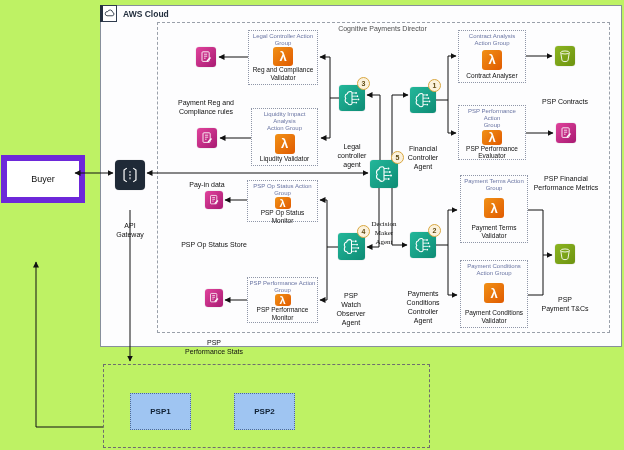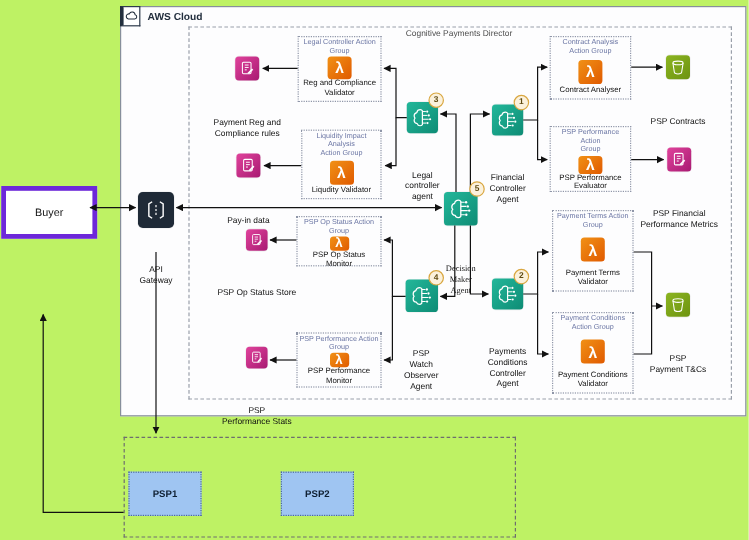--- a/index.html
+++ b/index.html
@@ -6,21 +6,21 @@
   .canvas{position:relative;width:624px;height:450px;background:#bef264;overflow:hidden;}
   .pre{white-space:pre-line;}
   
   .aws-cloud{position:absolute;left:100px;top:5px;width:520px;height:340px;border:1px solid #878f9b;background:#fdfdfe;}
   .cloud-icon{position:absolute;left:100px;top:5px;width:17px;height:17px;background:#fff;border:1px solid #2f3b4d;border-left:3px solid #232F3E;box-sizing:border-box;display:flex;align-items:center;justify-content:center;}
   .aws-label{position:absolute;left:123px;top:9px;font-size:8.5px;font-weight:700;color:#232F3E;}
   .director{position:absolute;left:157px;top:22px;width:451px;height:309px;border:1px dashed #9aa0aa;}
   .director-title{position:absolute;left:157px;top:25px;width:451px;text-align:center;font-size:7px;color:#4d4d4d;}
   .psp-zone{position:absolute;left:103px;top:364px;width:327px;height:84px;border:1.5px dashed #6e6e6e;box-sizing:border-box;}
   .psp-zone-title{position:absolute;left:103px;top:369px;width:327px;text-align:center;font-size:8px;color:#111;}
-  .actor{position:absolute;width:72px;height:36px;border:4px solid #6d28d9;background:#fff;display:flex;align-items:center;justify-content:center;font-size:9px;color:#111;}
+  .actor{position:absolute;width:72px;height:36px;border:6px solid #6d28d9;background:#fff;display:flex;align-items:center;justify-content:center;font-size:9px;color:#111;}
   .psp-item{position:absolute;width:61px;height:37px;background:#9FC5F2;border:1.5px dotted #4d6a96;box-sizing:border-box;display:flex;align-items:center;justify-content:center;font-size:8px;font-weight:700;color:#0f2033;}
   
   .ag{position:absolute;border:1px dotted #8f96a8;display:flex;flex-direction:column;align-items:center;justify-content:space-between;padding:2px 1px;box-sizing:border-box;}
   .ag-title{font-size:6px;line-height:1.2;color:#6a75a3;text-align:center;}
   .ag-label{font-size:6.5px;line-height:1.2;color:#111;text-align:center;}
   
   .svc{position:absolute;border-radius:3px;display:flex;align-items:center;justify-content:center;box-shadow:0 0 0 0.5px rgba(0,0,0,0.08);}
   .lambda{background:linear-gradient(135deg,#F19116,#E05A00);border-radius:3px;display:flex;align-items:center;justify-content:center;color:#fff;font-weight:700;}
   .lam20{width:20px;height:20px;font-size:13px;}
   .lam16{width:16px;height:16px;font-size:11px;}
@@ -306,20 +306,20 @@
         <circle cx="16.6" cy="17" r="1" fill="#fff"></circle>
       </svg>
   </div>
   <div class="badge" style="left:428px;top:224px;">2</div>
   <div class="nlabel pre" style="left:389px;top:261px;width:68px;">Payments
 Conditions
 Controller
 Agent</div>
 
   <div class="psp-zone"></div>
-  <div class="psp-item" style="left:107px;top:393px;">
+  <div class="psp-item" style="left:130px;top:393px;">
       <span>PSP1</span>
     </div>
   <div class="psp-item" style="left:234px;top:393px;">
       <span>PSP2</span>
     </div>
 
 </div>
 
 </body></html>

